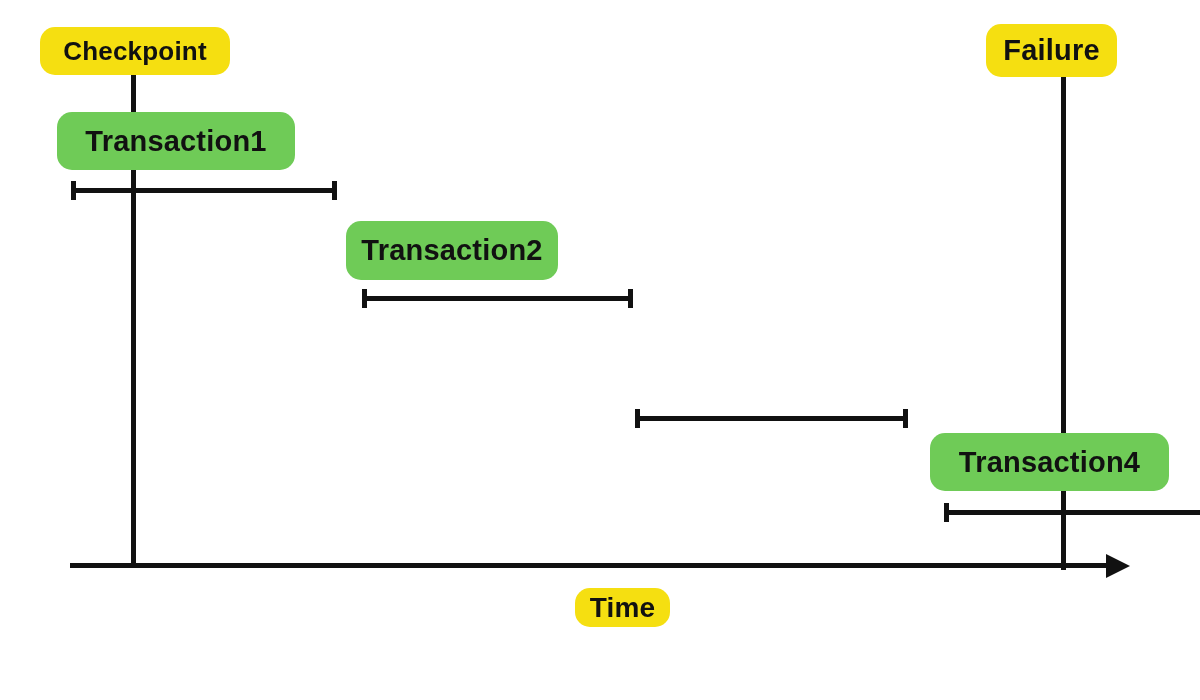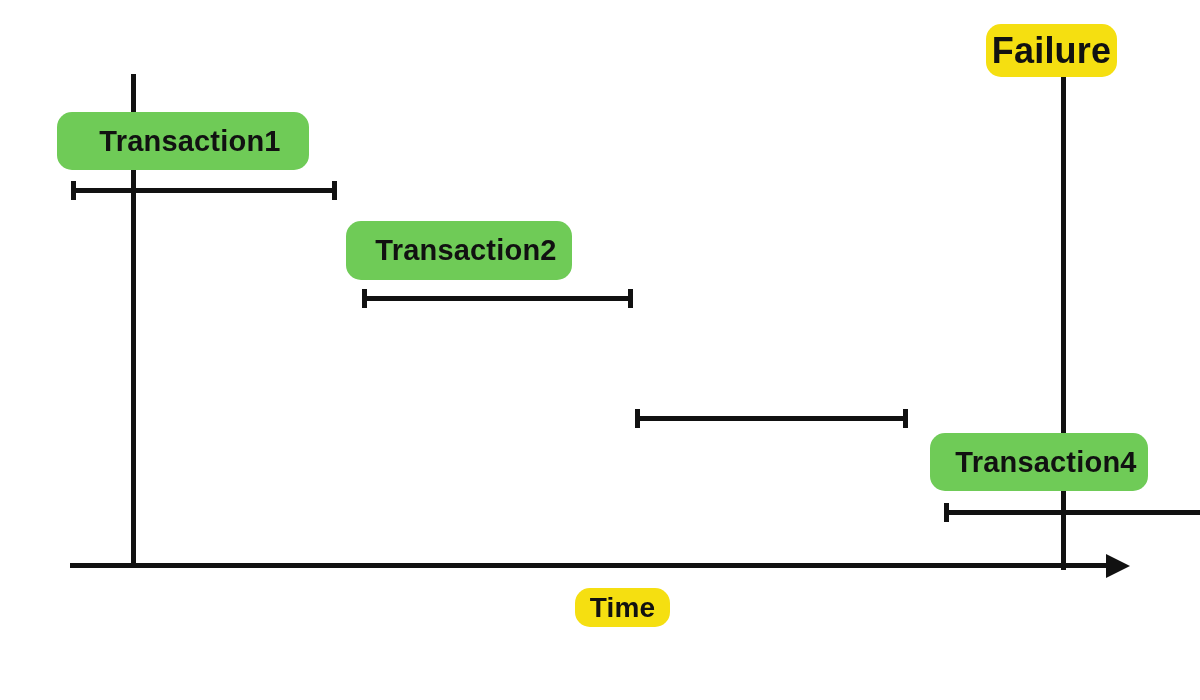--- a/index.html
+++ b/index.html
@@ -20,24 +20,24 @@
     display: flex;
     align-items: center;
     justify-content: center;
     font-weight: 700;
     color: var(--text, #111111);
     border-radius: 15px;
     white-space: nowrap;
     letter-spacing: 0.2px;
   }
   .pill.yellow { background: var(--yellow, #F5DF11); }
-  .pill.green  { background: var(--green, #6FCB57); padding-left: 14px; }
+  .pill.green  { background: var(--green, #6FCB57); }
 
   .checkpoint-label { font-size: 26px; }
-  .failure-label    { font-size: 36px; }
+  .failure-label    { font-size: 29px; }
   .time-label       { font-size: 28px; }
   .t-label          { font-size: 29px; }
 
   .vline, .hline {
     position: absolute;
     background: var(--line, #111111);
   }
   .span-line {
     position: absolute;
     background: var(--line, #111111);
@@ -73,20 +73,21 @@
   <div class="vline" style="left: 1061px; top: 77px; width: 5px; height: 493px;"></div>
 
   <div class="hline" style="left: 70px; top: 563px; width: 1042px; height: 5px;"></div>
   <div class="arrowhead" style="left: 1106px; top: 554px;"></div>
 
   <div class="span-line" style="left: 71px; top: 188px; width: 266px; height: 5px;"></div>
   <div class="span-line" style="left: 362px; top: 296px; width: 271px; height: 5px;"></div>
   <div class="span-line" style="left: 635px; top: 416px; width: 273px; height: 5px;"></div>
   <div class="span-line cap-left-only" style="left: 944px; top: 510px; width: 256px; height: 5px;"></div>
 
+  <div class="pill yellow checkpoint-label" style="left: 40px; top: 27px; width: 190px; height: 48px;">Checkpoint</div>
   <div class="pill yellow failure-label" style="left: 986px; top: 24px; width: 131px; height: 53px;">Failure</div>
   <div class="pill yellow time-label" style="left: 575px; top: 588px; width: 95px; height: 39px;">Time</div>
 
   <div class="pill green t-label" style="left: 57px; top: 112px; width: 238px; height: 58px;">Transaction1</div>
   <div class="pill green t-label" style="left: 346px; top: 221px; width: 212px; height: 59px;">Transaction2</div>
-  <div class="pill green t-label" style="left: 930px; top: 433px; width: 204px; height: 58px;">Transaction4</div>
+  <div class="pill green t-label" style="left: 930px; top: 433px; width: 239px; height: 58px;">Transaction4</div>
 
 </div>
 
 </body></html>

